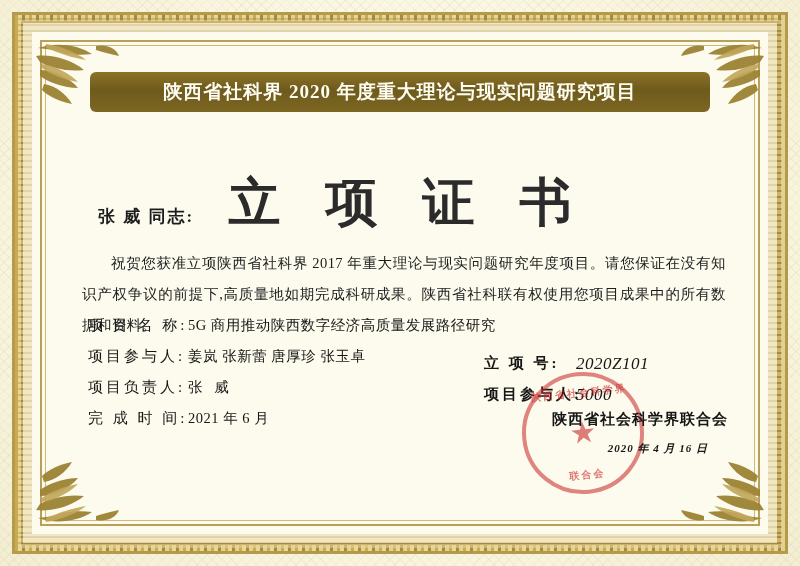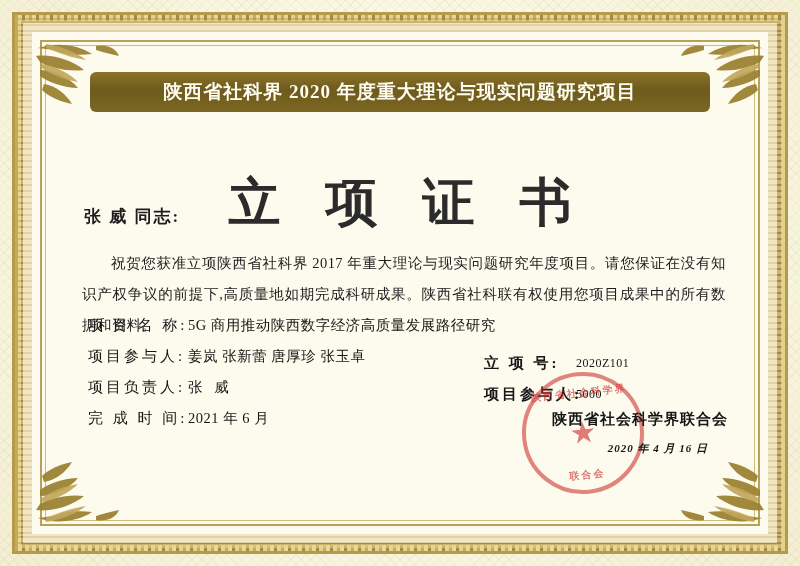--- a/index.html
+++ b/index.html
@@ -133,21 +133,21 @@
     color: #2b2b2b;
     font-weight: bold;
     font-family: "Liberation Serif", serif;
     text-indent: 16px;
     margin-top: 48px;
   }
 
   .salutation {
     position: absolute;
     top: 145px;
-    left: 24px;
+    left: 38px;
     font-size: 17px;
     color: #1d1d1d;
     letter-spacing: 2px;
     font-weight: bold;
   }
 
   .body-text {
     position: absolute;
     top: 188px;
     left: 22px;
@@ -201,22 +201,23 @@
     font-size: 15px;
     color: #161616;
   }
   .right-label {
     width: 92px;
     letter-spacing: 3px;
     font-weight: bold;
     white-space: nowrap;
   }
   .right-value {
-    font-size: 12px;
+    font-size: 17px;
     letter-spacing: 0.5px;
+    font-style: italic;
   }
   .org-line {
     position: absolute;
     right: 12px;
     top: 350px;
     font-size: 15px;
     letter-spacing: 1px;
     color: #161616;
     font-weight: bold;
   }

